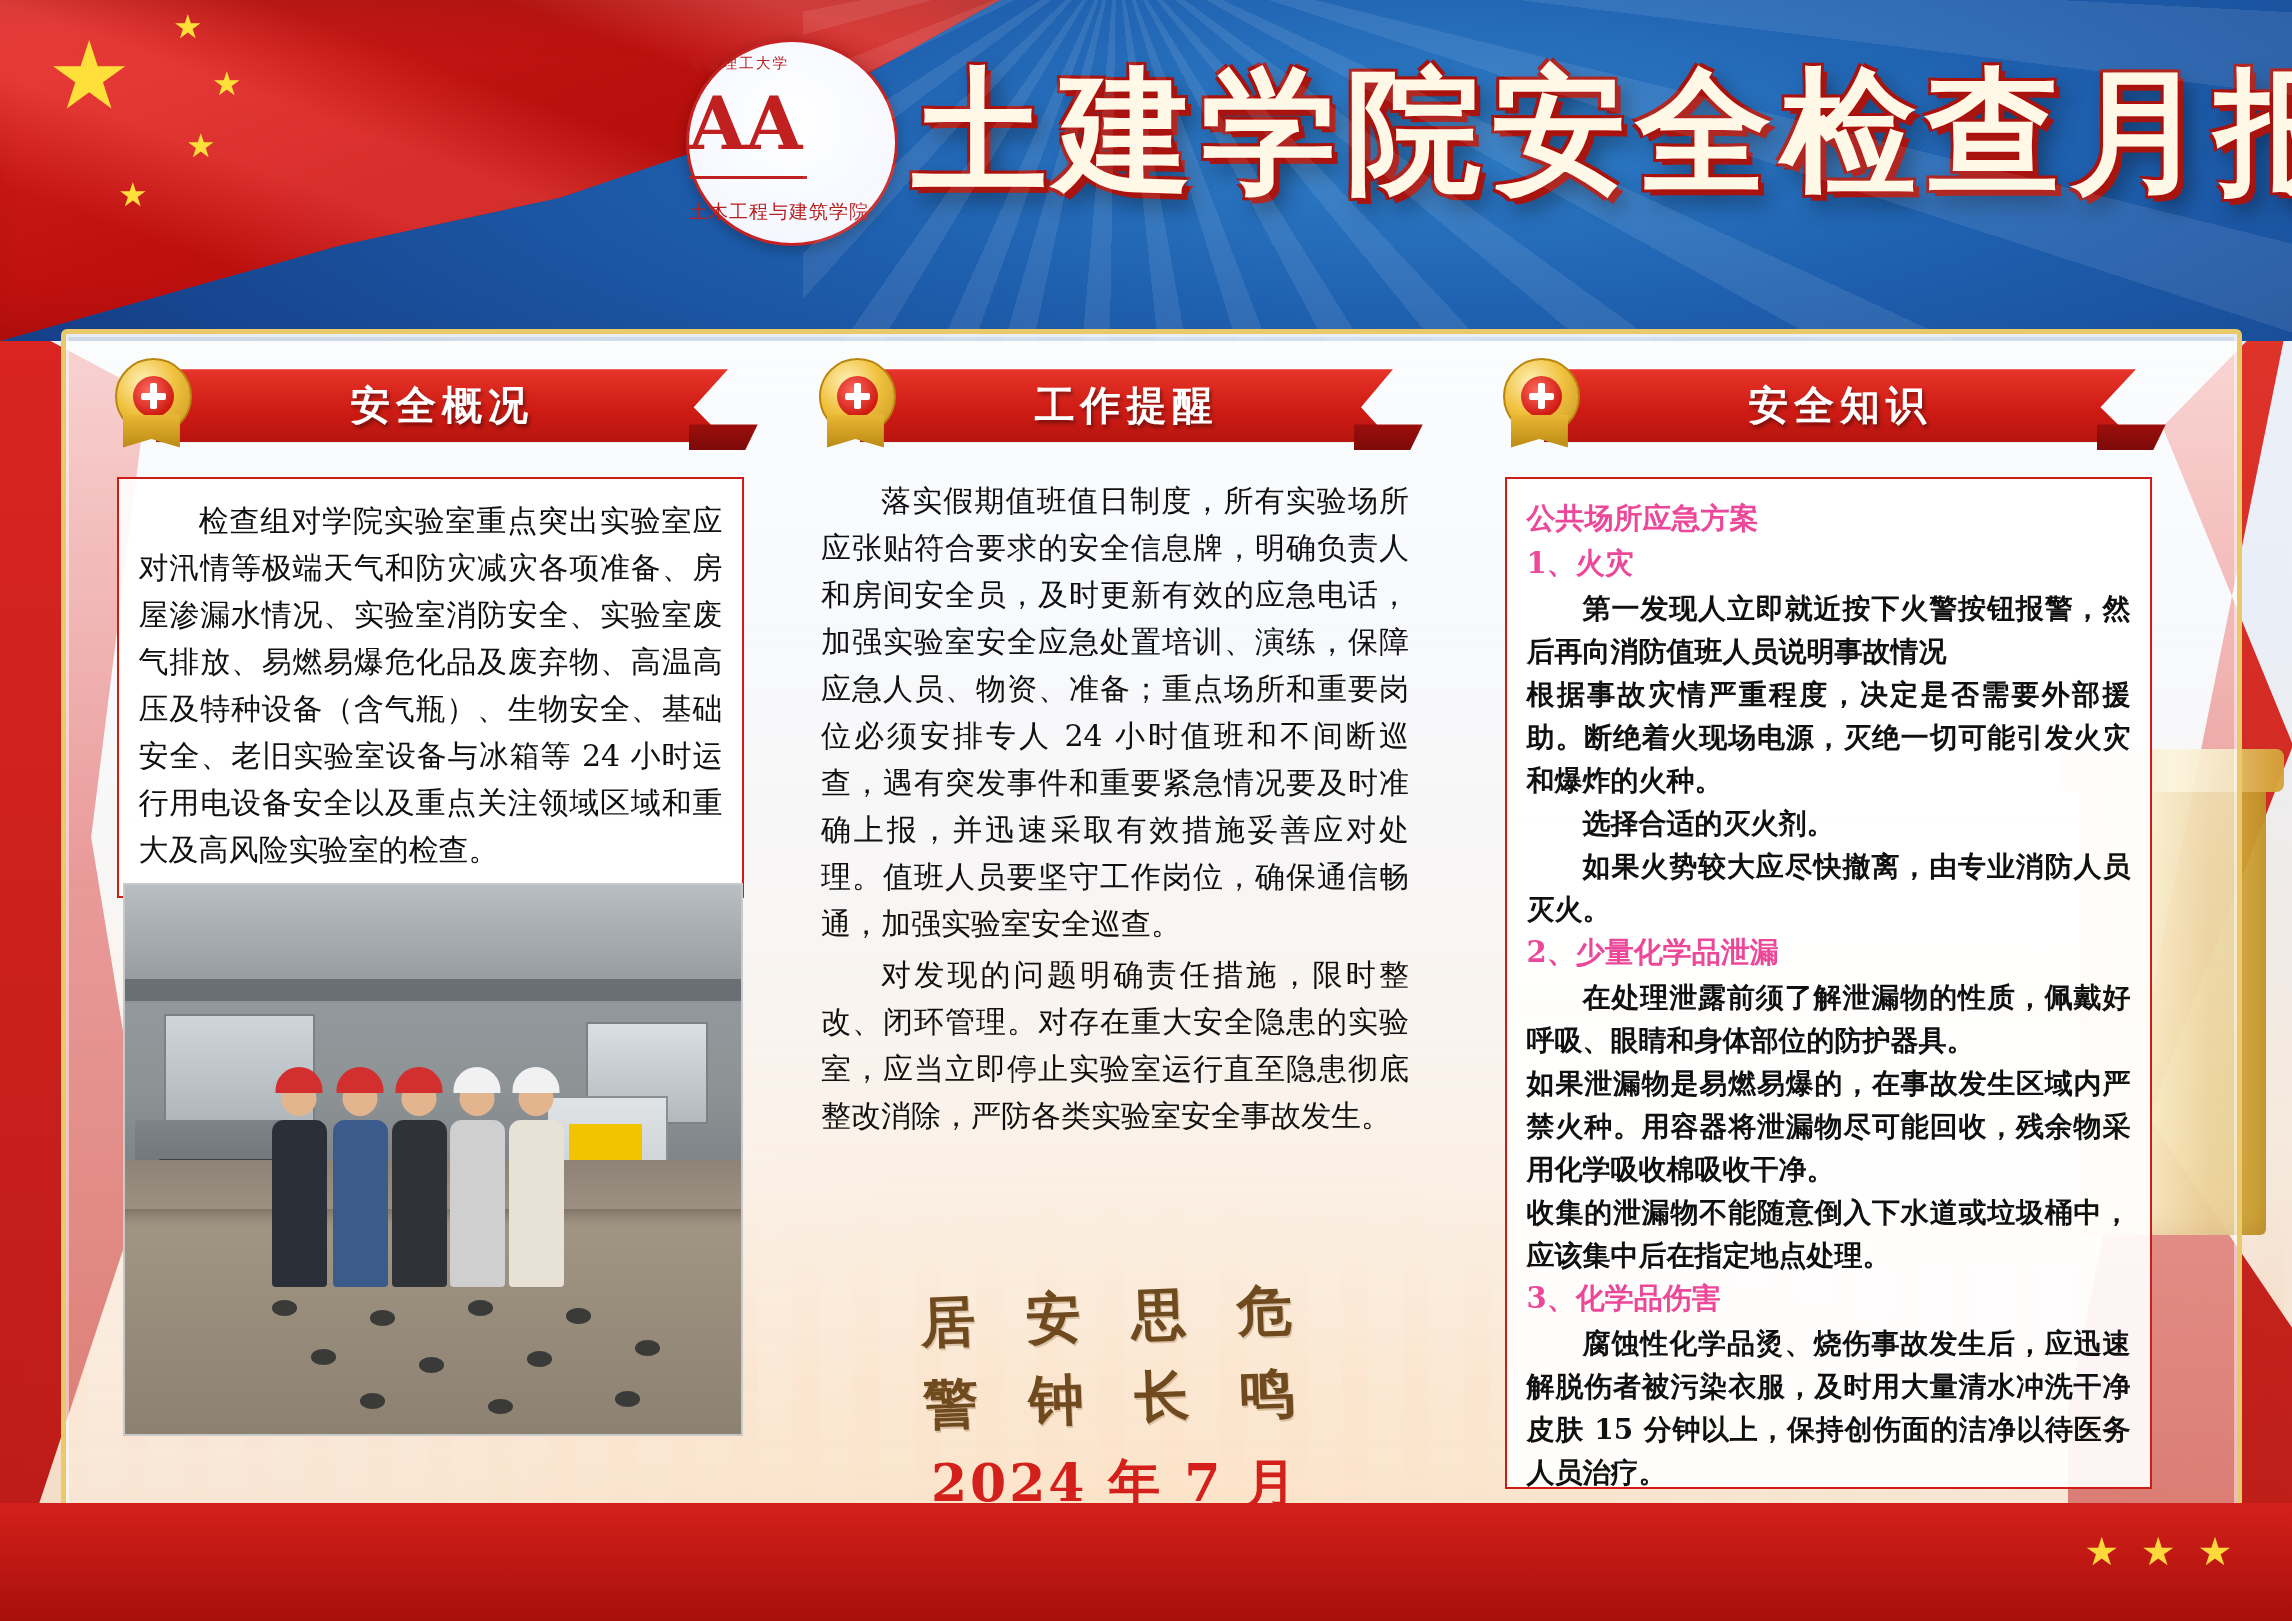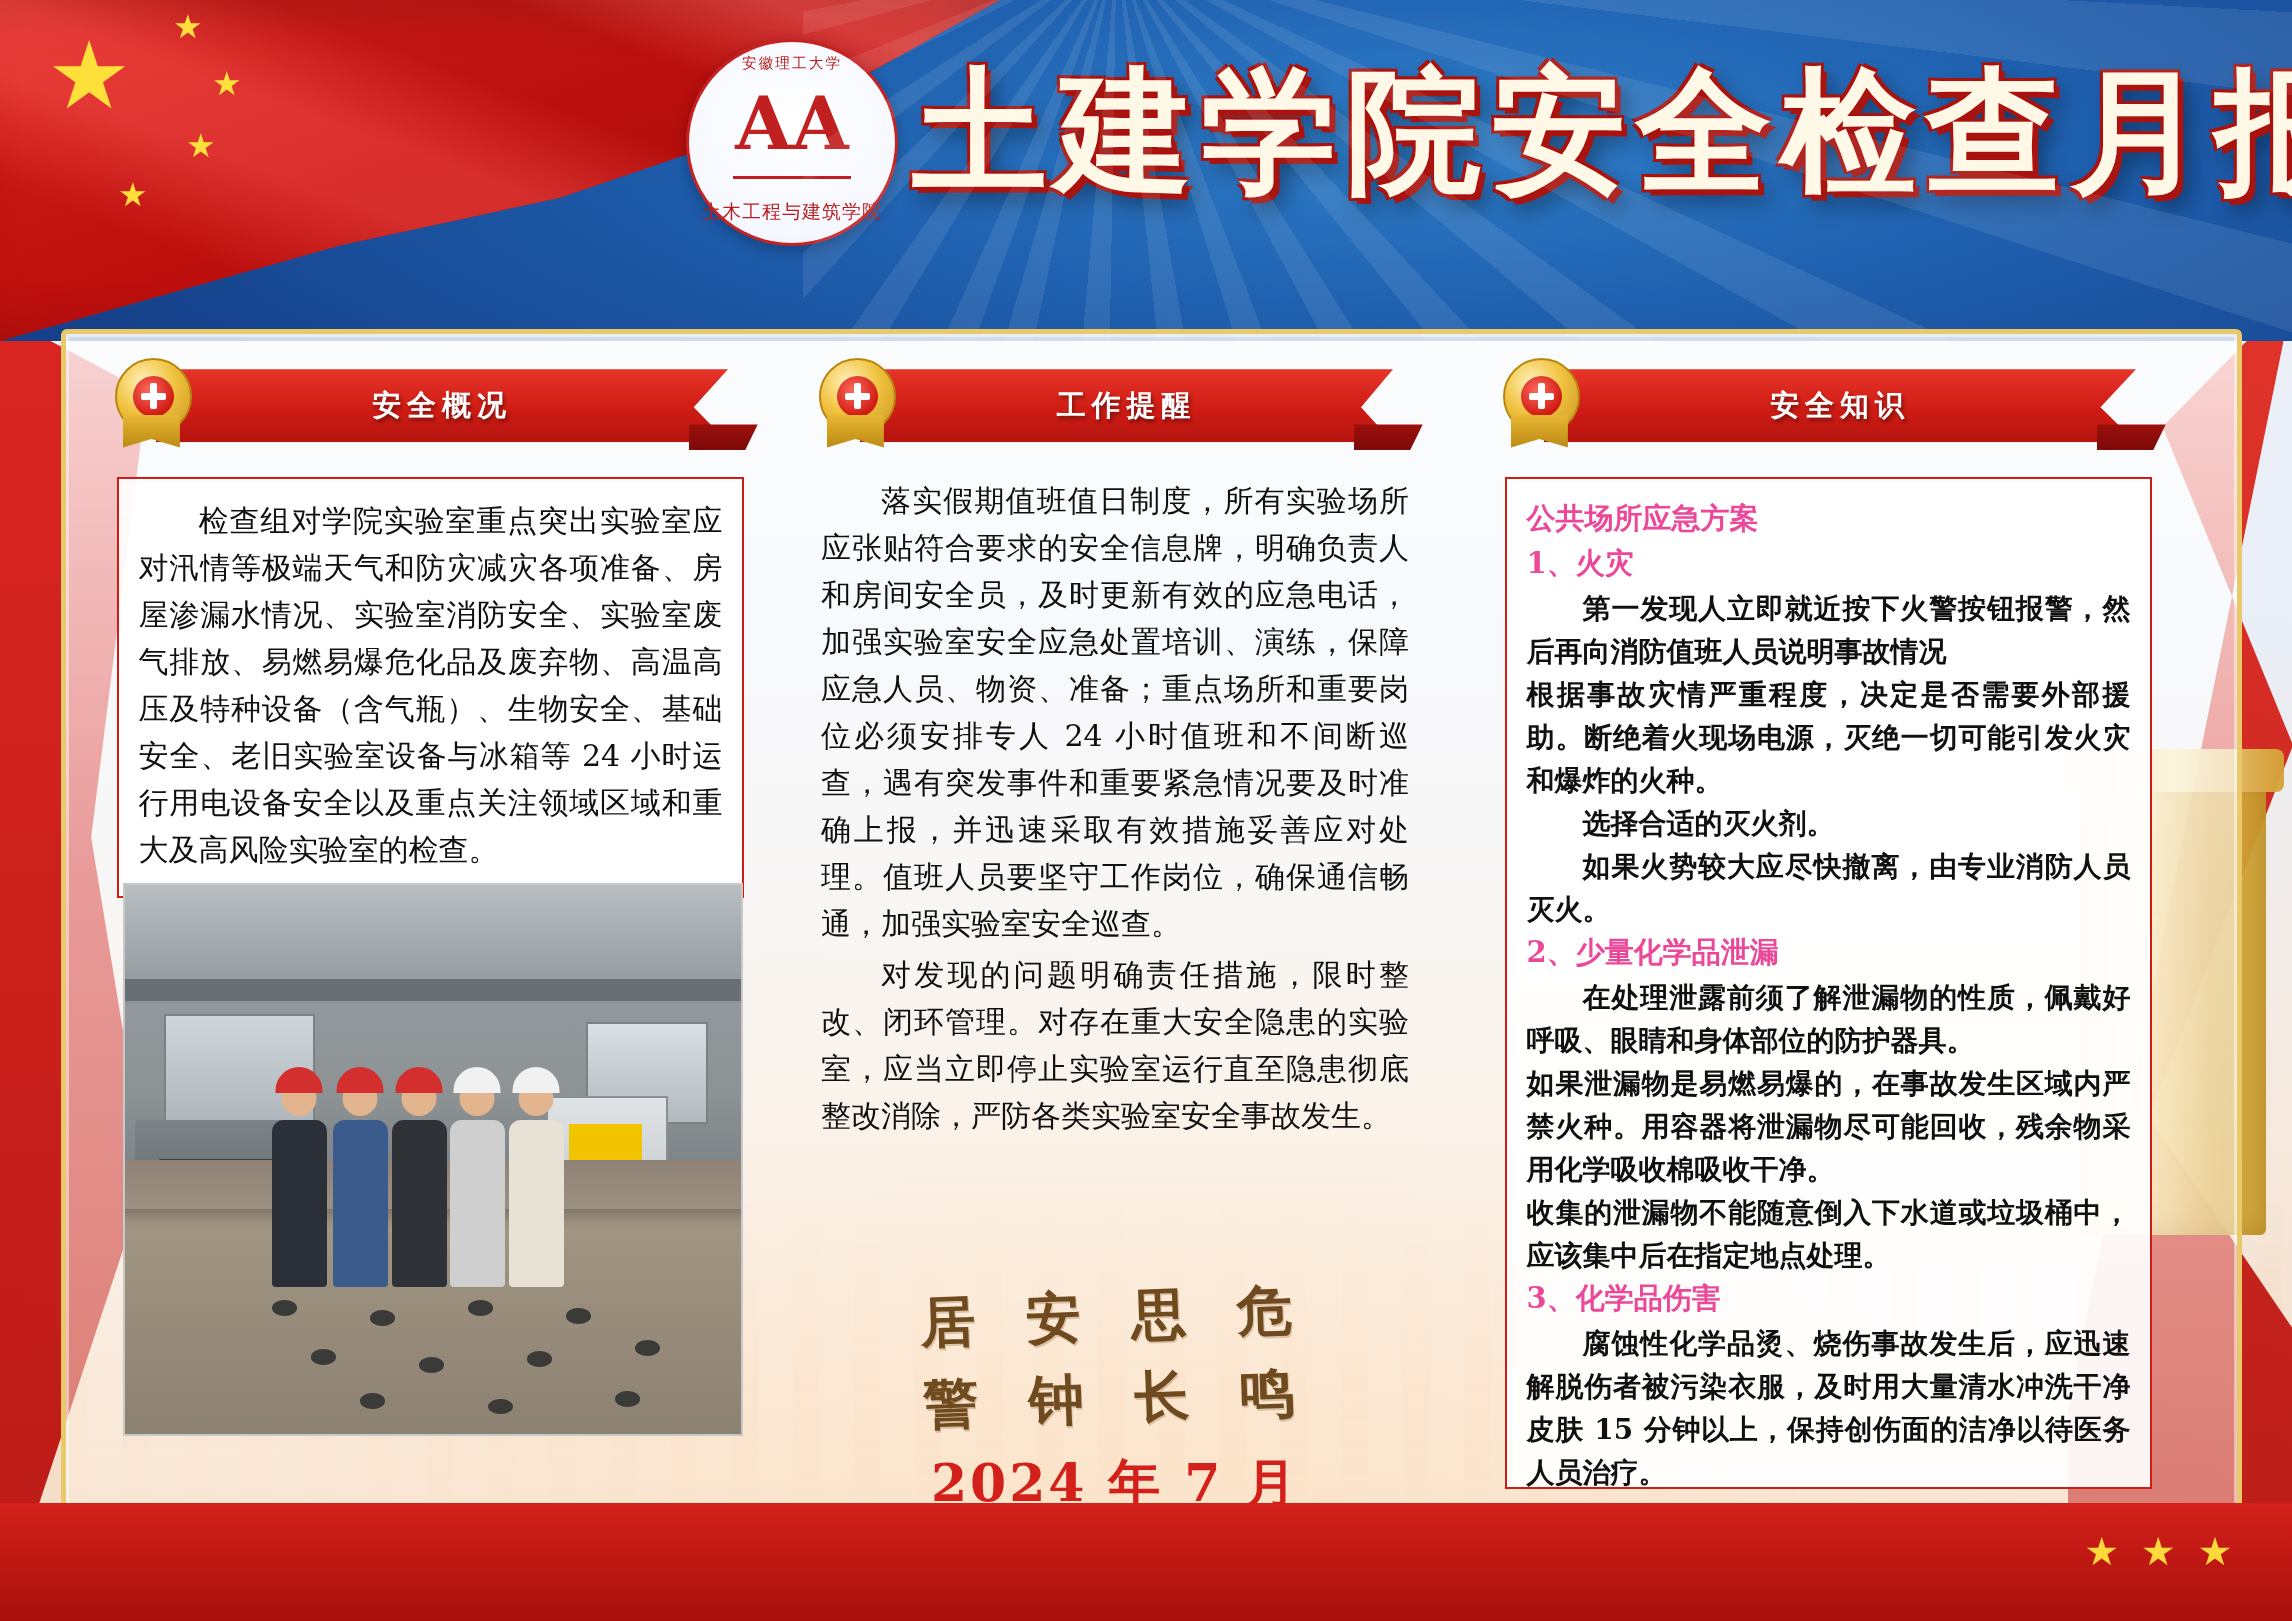--- a/index.html
+++ b/index.html
@@ -59,21 +59,21 @@
   .s3{left:212px;top:67px;font-size:33px;}
   .s4{left:186px;top:129px;font-size:33px;}
   .s5{left:118px;top:178px;font-size:33px;}
 
   
   .emblem{
     position:absolute;left:686px;top:39px;width:206px;height:201px;border-radius:50%;
     background:radial-gradient(circle at 50% 40%, #ffffff 0%, #f6f8ff 70%, #e8eefc 100%);
     border:3.9px solid #c62222;
     box-shadow:0 3.9px 13.7px rgba(0,0,0,.28);
-    display:flex;flex-direction:column;align-items:center;justify-content:center;
+    display:flex;flex-direction:column;align-items:flex-start;justify-content:center;
     color:#b61f1f;
     gap:12px;
   }
   .emblem .top{font-size:14.7px;letter-spacing:2px;margin-top:-5.9px;}
   .emblem .glyph{
     font-size:73px;font-weight:bold;color:#c02020;line-height:1;margin:2px 0 0;
     font-family:"DejaVu Serif",serif;
   }
   .emblem .bot{font-size:19px;letter-spacing:1px;margin-top:5.9px;}
   .emblem .rule{width:118px;height:2.9px;background:#c02020;margin:3.9px 0 2px;}
@@ -171,21 +171,21 @@
   .banner .medal .disc span:after{top:50%;left:7.8px;height:6.9px;width:25.5px;margin-top:-3.4px;}
   .banner .medal .ribbons{
     position:absolute;left:13.7px;top:57px;width:57px;height:33px;
     background:linear-gradient(180deg,#e8b733,#bb8a14);
     clip-path:polygon(0 0,100% 0,100% 100%,50% 74%,0 100%);
   }
   .banner .label{
     position:absolute;left:39px;top:7.8px;width:calc(100% - 55px);height:73px;
     display:flex;align-items:center;justify-content:center;
     font-family:"DejaVu Serif","Liberation Serif",serif;
-    font-size:29px;font-weight:bold;color:#fff;letter-spacing:5.9px;
+    font-size:40px;font-weight:bold;color:#fff;letter-spacing:5.9px;
     text-shadow:2px 2.9px 3.9px rgba(0,0,0,.4);
   }
 
   
   .tbox{
     position:absolute;left:0;width:100%;
     border:2.9px solid #cf1c14;background:rgba(255,255,255,.92);
     padding:17.6px 19.6px 19.6px;box-sizing:border-box;
   }
   .para{

